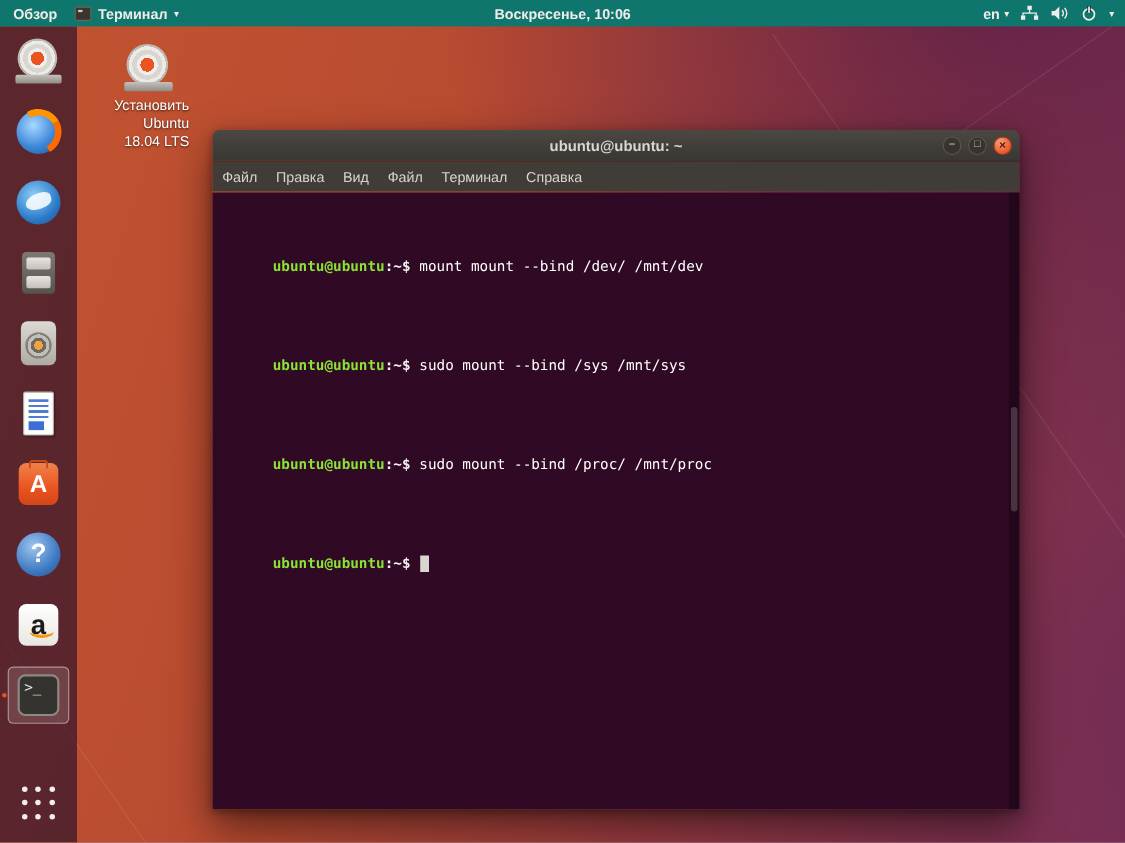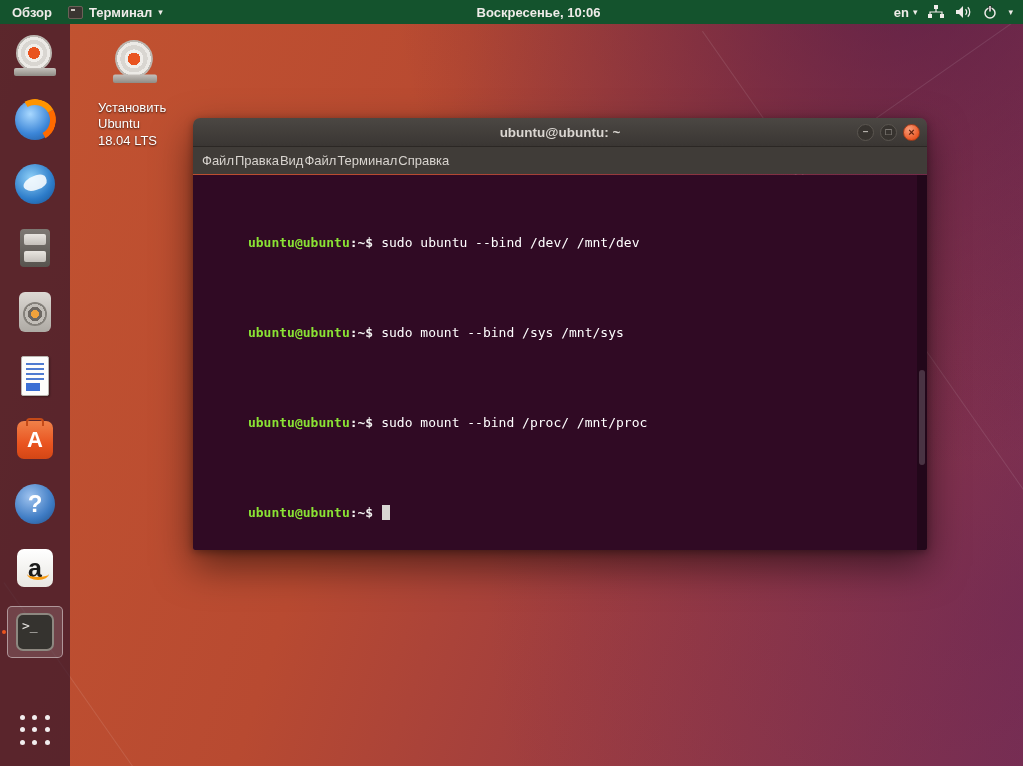--- a/index.html
+++ b/index.html
@@ -15,29 +15,29 @@
 
   
   .wp-line { position:absolute; border-top:1px solid rgba(255,255,255,0.10); pointer-events:none; }
   .wp-line.l1 { width:560px; transform:rotate(55deg); right:-120px; top:260px; }
   .wp-line.l2 { width:420px; transform:rotate(-35deg); right:-60px; top:120px; }
   .wp-line.l3 { width:300px; transform:rotate(55deg); left:-60px; bottom:60px; }
 
   
   .topbar {
     position:absolute; top:0; left:0; right:0; height:24px;
-    background:#14532d; color:#efece9; display:flex; align-items:center;
+    background:#0f766e; color:#efece9; display:flex; align-items:center;
     font-size:13px; font-weight:700; z-index:50;
   }
   .topbar .left { display:flex; align-items:center; gap:16px; padding-left:12px; }
   .appmenu { display:flex; align-items:center; gap:6px; cursor:default; }
   .mini-term-icon { width:15px; height:13px; background:#3a3531; border:1px solid #6b6258; border-radius:2px; position:relative; }
   .mini-term-icon::after { content:""; position:absolute; left:2px; top:2px; width:4px; height:2px; background:#cfcac4; }
   .caret { font-size:9px; font-weight:400; line-height:1; }
-  .clock { position:absolute; left:50%; transform:translateX(-50%);margin-left:27px; }
+  .clock { position:absolute; left:50%; transform:translateX(-50%); }
   .topbar .right { margin-left:auto; display:flex; align-items:center; gap:11px; padding-right:10px; }
   .kbd { display:flex; align-items:center; gap:4px; font-weight:700; }
   .tb-icon { display:flex; align-items:center; }
 
   
   .dock {
     position:absolute; left:0; top:24px; bottom:0; width:70px;
     background:rgba(43,18,43,0.68); z-index:40;
     display:flex; flex-direction:column; align-items:center; padding-top:6px;
   }
@@ -99,44 +99,44 @@
   .term { position:absolute; inset:3px; border-radius:7px; background:#35332f; border:2px solid #8d8880;
     font-family:"DejaVu Sans Mono", monospace; color:#e8e6e2; font-size:13px; padding:3px 4px; }
 
   .grid9 { width:30px; height:30px; display:grid; grid-template-columns:repeat(3,1fr); gap:7px; }
   .grid9 span { width:5px; height:5px; border-radius:50%; background:rgba(255,255,255,0.92); }
 
   
   .desktop-icon { position:absolute; left:96px; top:40px; width:78px; display:flex; flex-direction:column; align-items:center; z-index:10; }
   .desktop-icon .ic { transform:scale(1.05); }
   .desktop-icon .label {
-    margin-top:16px; color:#fff; font-size:13px; text-align:left; line-height:1.25;
+    margin-top:4px; color:#fff; font-size:13px; text-align:right; line-height:1.25;
     overflow-wrap:anywhere; text-shadow:0 1px 2px rgba(0,0,0,0.7); width:74px;
   }
 
   
   .window {
-    position:absolute; left:193px; top:118px; width:734px; height:432px; z-index:30;
+    position:absolute; left:193px; top:118px; width:734px; height:618px; z-index:30;
     border-radius:7px 7px 2px 2px; overflow:hidden;
     box-shadow:0 16px 38px rgba(0,0,0,0.5), 0 2px 8px rgba(0,0,0,0.35);
   }
   .titlebar {
     height:29px; background:linear-gradient(#4b4743,#3a3633);
     border-bottom:1px solid #2b2724;
     display:flex; align-items:center; justify-content:center; position:relative;
     color:#dad6d1; font-size:13.5px; font-weight:700;
   }
   .controls { position:absolute; right:7px; top:0; height:100%; display:flex; align-items:center; gap:6px; }
   .ctrl {
     width:17px; height:17px; border-radius:50%; background:#37332f; border:1px solid #5b5650;
     color:#b9b4ae; font-size:10px; line-height:1; display:flex; align-items:center; justify-content:center; cursor:default;
   }
   .ctrl.close { background:radial-gradient(circle at 35% 30%, #f89e7b, #e95420 75%); border-color:#a53d1c; color:#5e1f0a; font-size:11px; }
   .menubar {
-    height:27px; background:#403c38; display:flex; align-items:center; gap:1px;
+    height:27px; background:#403c38; display:flex; align-items:center; gap:17px;
     padding-left:9px; color:#d8d4cf; font-size:13px;
   }
   .menubar span { cursor:default; }
   .term-body {
     position:absolute; top:57px; left:0; right:0; bottom:0;
     background:#300a24; padding:5px 8px;
     font-family:"DejaVu Sans Mono", monospace; font-size:13px; line-height:18px; color:#ffffff;
     white-space:pre-wrap;
   }
   .tline .u { color:#8ae234; font-weight:700; }
@@ -281,21 +281,21 @@
   <div class="menubar">
     <span>Файл</span>
     <span>Правка</span>
     <span>Вид</span>
     <span>Файл</span>
     <span>Терминал</span>
     <span>Справка</span>
   </div>
   <div class="term-body">
     <div class="tline">
-      <span class="u">ubuntu@ubuntu</span><span class="s">:~$</span><span class="c">sudo ubuntu --bind /dev/ /mnt/dev</span>
+      <span class="u">ubuntu@ubuntu</span><span class="s">:~$</span><span class="c">mount mount --bind /dev/ /mnt/dev</span>
     </div>
     <div class="tline">
       <span class="u">ubuntu@ubuntu</span><span class="s">:~$</span><span class="c">sudo mount --bind /sys /mnt/sys</span>
     </div>
     <div class="tline">
       <span class="u">ubuntu@ubuntu</span><span class="s">:~$</span><span class="c">sudo mount --bind /proc/ /mnt/proc</span>
     </div>
     <div class="tline">
       <span class="u">ubuntu@ubuntu</span><span class="s">:~$</span><span class="cursor"></span>
     </div>

